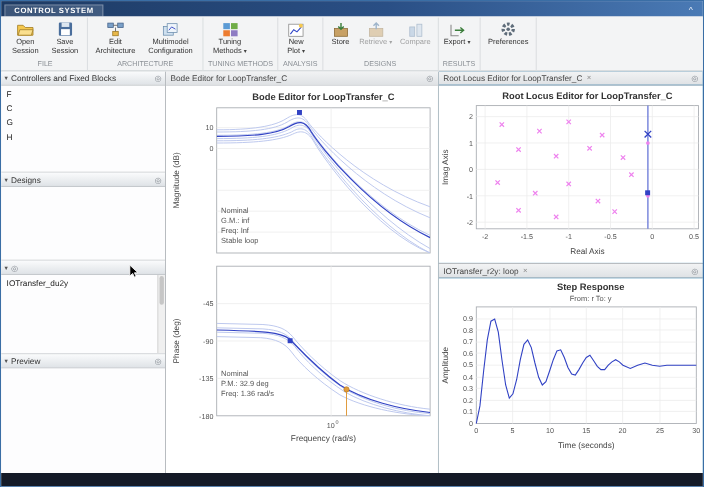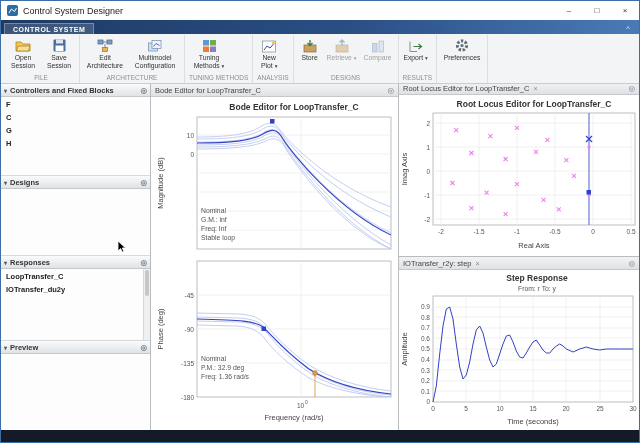--- a/index.html
+++ b/index.html
@@ -31,21 +31,21 @@
   .rib-label { font-size: 6.5px; color: #8b9096; text-align: center; padding: 0 2px 2px; white-space: nowrap; }
   .rbtn { display: flex; flex-direction: column; align-items: center; padding: 2px 2px 0; cursor: default; }
   .rbtn .ricon { height: 17px; display: flex; align-items: center; justify-content: center; }
   .rlabel { font-size: 6.8px; color: #333; text-align: center; line-height: 1.2; }
   .rbtn.disabled { opacity: .45; }
   .arrow { font-size: 5.5px; color: #444; }
 
   
   .main { flex: 1; display: flex; overflow: hidden; }
   .sidebar { width: 150px; background: #f0f1f2; border-right: 1px solid #b8bcc0;
-             display: flex; flex-direction: column; flex: 0 0 auto; font-weight: bold; }
+             display: flex; flex-direction: column; flex: 0 0 auto; }
   .panel { display: flex; flex-direction: column; }
   .phead { height: 13px; background: linear-gradient(#fafbfc, #dfe3e7);
            border-bottom: 1px solid #c5c9cd; display: flex; align-items: center;
            padding: 0 3px; gap: 3px; flex: 0 0 auto; }
   .tri { font-size: 6px; color: #555; }
   .ptitle { font-size: 7.5px; color: #333; flex: 1; white-space: nowrap; overflow: hidden; }
   .pbtn { font-size: 7.5px; color: #767c84; }
   .pbody { background: #fdfdfe; border-bottom: 1px solid #d7dadd; position: relative; overflow: hidden; }
   .pbody.list { padding-top: 1px; }
   .li { font-size: 7.5px; color: #222; padding: 1px 5px; height: 13px; line-height: 11px; white-space: nowrap; }
@@ -90,34 +90,20 @@
   .bx { stroke: #3142c4; stroke-width: 1.2; fill: none; }
   .stepcurve { stroke: #3142c4; stroke-width: 1; fill: none; }
 
   .cursor { position: absolute; left: 116px; top: 239px; pointer-events: none; }
 </style>
 </head>
 <body>
 
 <div class="window">
 
-  <div class="titlebar">
-    <span>
-      <svg width="11" height="11">
-          <rect width="11" height="11" rx="2" fill="#2e6da4"></rect>
-          <polyline points="2,8 4.5,4 7.5,6.5 9.5,3" stroke="#fff" fill="none" stroke-width="1"></polyline>
-        </svg>
-    </span>
-    <span class="title">Control System Designer</span>
-    <div class="win-controls">
-      <span class="wc">–</span>
-      <span class="wc">□</span>
-      <span class="wc">×</span>
-    </div>
-  </div>
 
   <div class="tabstrip">
     <span class="ribbon-tab">CONTROL SYSTEM</span>
     <span class="ribbon-collapse">^</span>
   </div>
 
   <div class="ribbon">
 
     <div class="rib-sec">
       <div class="rib-items">
@@ -292,25 +278,23 @@
           <span class="tri">▾</span>
           <span class="ptitle">Designs</span>
           <span class="pbtn">◎</span>
         </div>
         <div class="pbody body-designs"></div>
       </div>
 
       <div class="panel">
         <div class="phead">
           <span class="tri">▾</span>
-          <span class="ptitle">Responses</span>
           <span class="pbtn">◎</span>
         </div>
         <div class="pbody list body-responses">
-          <div class="li">LoopTransfer_C</div>
           <div class="li">IOTransfer_du2y</div>
           <div class="vsb">
               <div class="thumb"></div>
             </div>
         </div>
       </div>
 
       <div class="panel" style="flex:1; display:flex;justify-content:flex-end;">
         <div class="phead">
           <span class="tri">▾</span>
@@ -443,21 +427,21 @@
             <text class="ticktext" x="31" y="102.5" text-anchor="end">-1</text>
             <text class="ticktext" x="31" y="126.5" text-anchor="end">-2</text>
             <text class="axlab" x="135" y="153" text-anchor="middle">Real Axis</text>
             <text class="axlab" transform="rotate(-90 8 74)" x="8" y="74" text-anchor="middle">Imag Axis</text>
           </svg>
         </div>
       </div>
 
       <div class="rc-bot">
         <div class="dochead">
-          <span class="dtitle">IOTransfer_r2y: step</span>
+          <span class="dtitle">IOTransfer_r2y: loop</span>
           <span class="dclose">×</span>
           <span class="dspacer"></span>
           <span class="pbtn">◎</span>
         </div>
         <div class="dbody">
           <svg width="240" height="160" viewBox="0 0 240 160">
             <text class="svgtitle" x="138" y="11" text-anchor="middle">Step Response</text>
             <text class="note" x="138" y="21" text-anchor="middle">From: r  To: y</text>
             <rect class="plotrect" x="34" y="26" width="200" height="106"></rect>
             <g class="grid">

